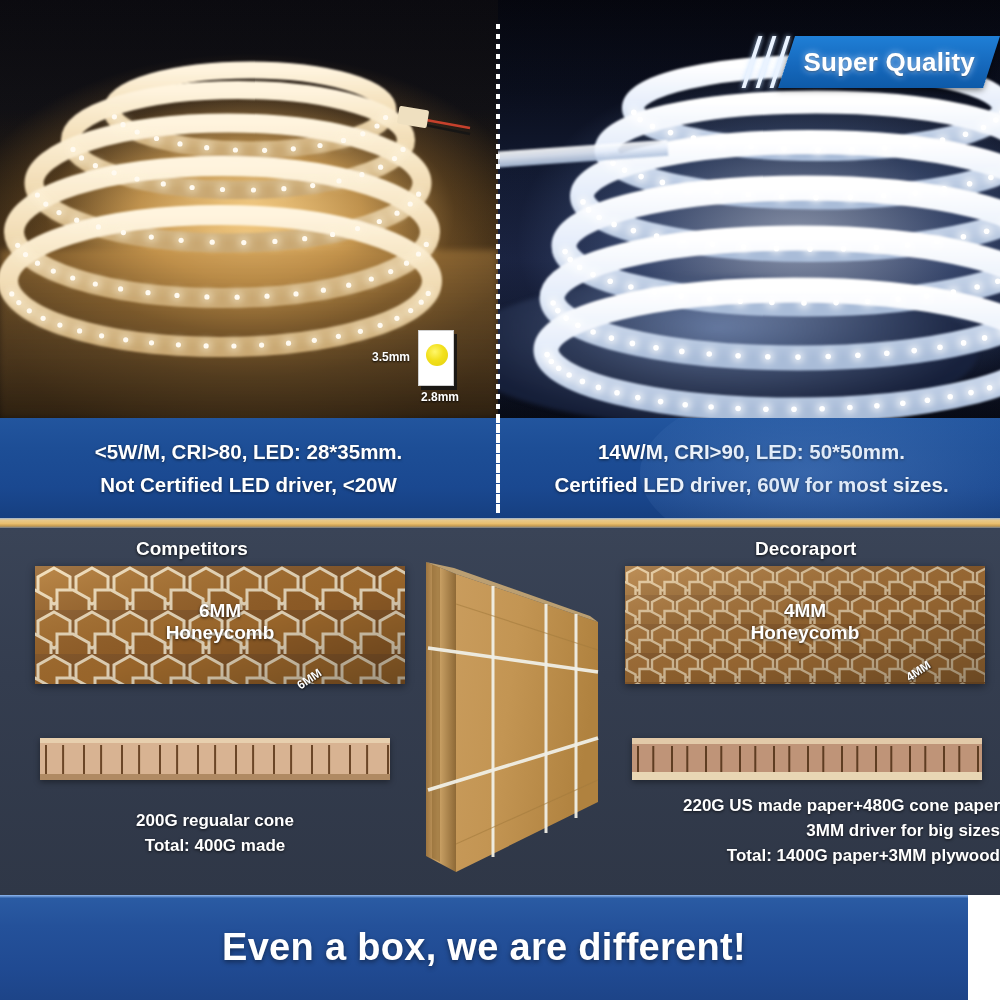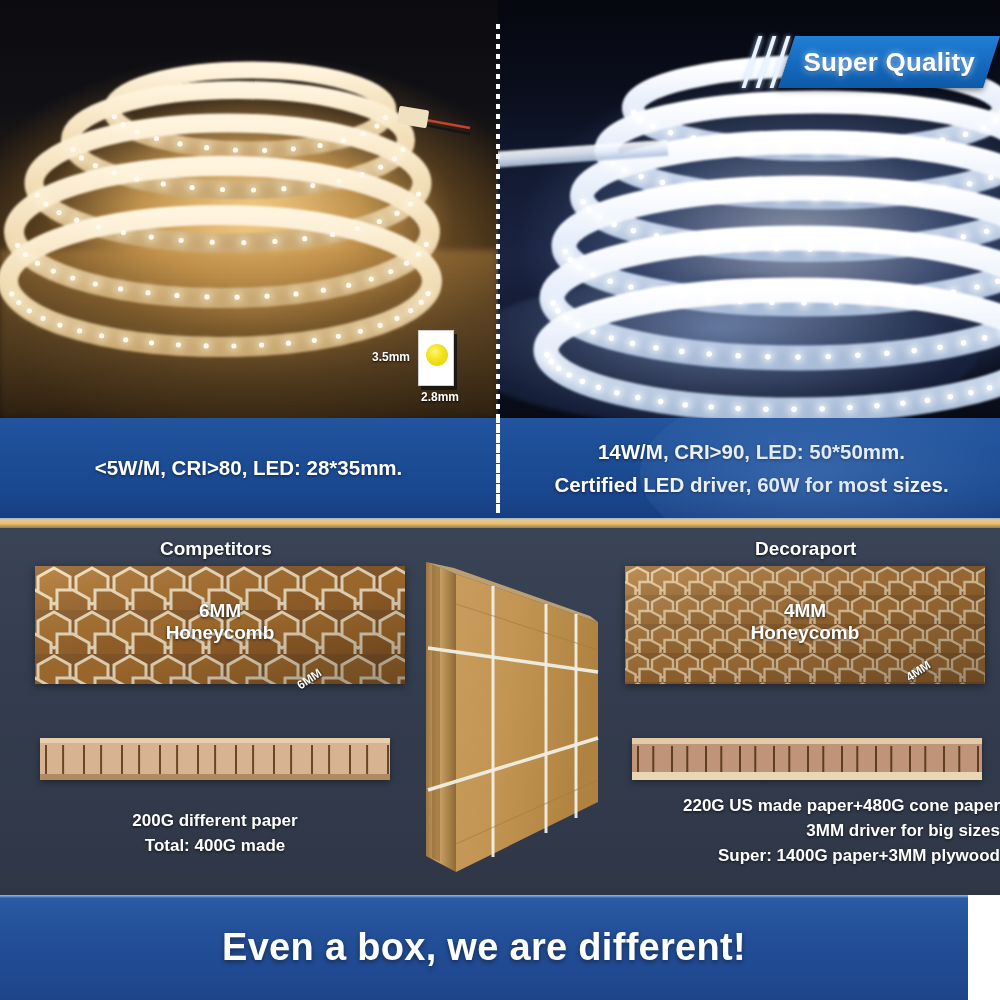--- a/index.html
+++ b/index.html
@@ -118,21 +118,21 @@
   
   .pack-panel {
     position:absolute; left:0; top:528px; width:1000px; height:367px;
     background:linear-gradient(180deg,#3a4457 0%, #343d4f 40%, #2f3747 100%);
     overflow:hidden;
   }
   .pack-title {
     position:absolute; color:#fff; font-size:19px; font-weight:bold;
     text-shadow:0 1px 3px rgba(0,0,0,.85); white-space:nowrap;
   }
-  #title-competitors { left:160px; top:538px; }
+  #title-competitors { left:136px; top:538px; }
   #title-decoraport  { left:755px; top:538px; }
 
   
   .honeycomb {
     position:absolute; overflow:hidden;
     box-shadow:0 2px 8px rgba(0,0,0,.45);
   }
   .hc-tex { position:absolute; inset:0; }
   .hc-overlay {
     position:absolute; left:0; right:0; top:50%; transform:translateY(-58%);
@@ -731,20 +731,21 @@
     <div class="sq-banner">
       <span>Super Quality</span>
     </div>
 
     <div class="v-divider"></div>
   </div>
 
   <div class="spec-band">
     <div class="spec-col left">
       <p>&lt;5W/M, CRI&gt;80, LED: 28*35mm.</p>
+      <p>Not Certified LED driver, &lt;20W</p>
     </div>
     <div class="spec-col right">
       <p>14W/M, CRI&gt;90, LED: 50*50mm.</p>
       <p>Certified LED driver, 60W for most sizes.</p>
     </div>
   </div>
   <div class="band-dots"></div>
   <div class="gold-rule"></div>
 
   <div class="pack-panel"></div>
@@ -883,27 +884,27 @@
       </g>
 
       <g stroke="#a37c3e" stroke-width="1.2" opacity=".6" fill="none">
         <line x1="38" y1="52" x2="180" y2="98"></line>
         <line x1="38" y1="292" x2="180" y2="228"></line>
       </g>
     </svg>
   </div>
 
   <div class="pack-text" id="text-competitors">
-    <div>200G different paper</div>
+    <div>200G regualar cone</div>
     <div>Total: 400G made</div>
   </div>
 
   <div class="pack-text" id="text-decoraport">
     <div>220G US made paper+480G cone paper</div>
     <div>3MM driver for big sizes</div>
-    <div>Super: 1400G paper+3MM plywood</div>
+    <div>Total: 1400G paper+3MM plywood</div>
   </div>
 
   <div class="bottom-banner">
     <span class="tagline">Even a box, we are different!</span>
   </div>
 
 </div>
 
 </body></html>

